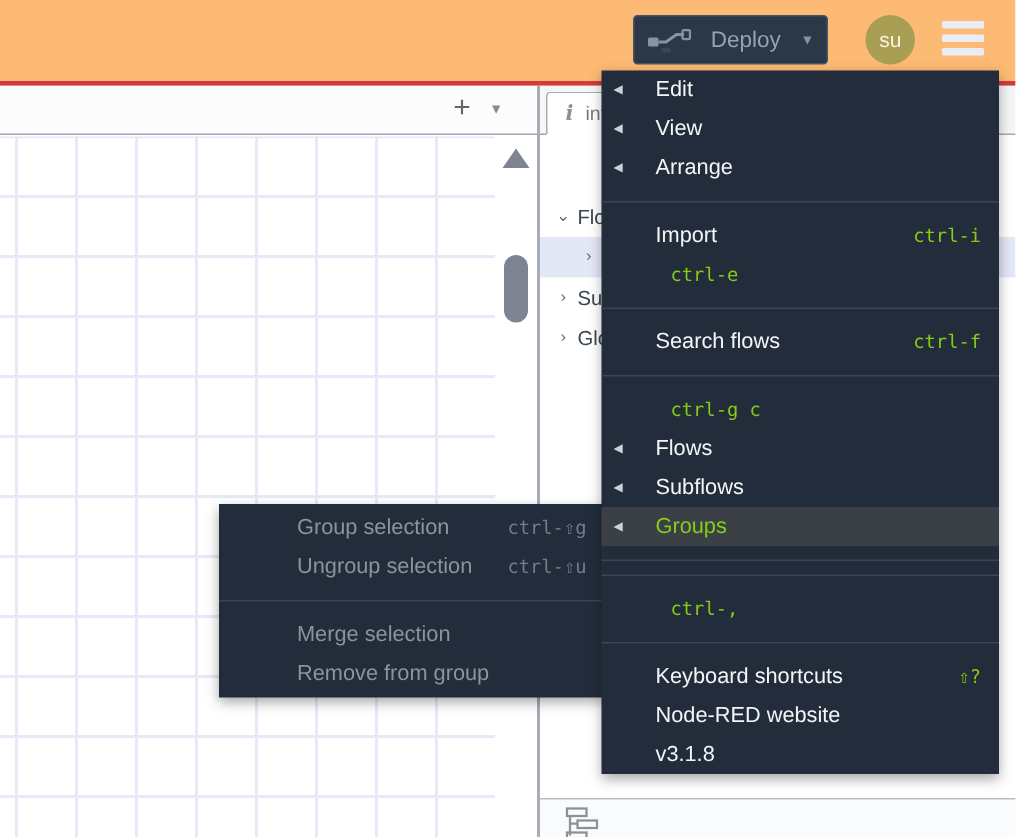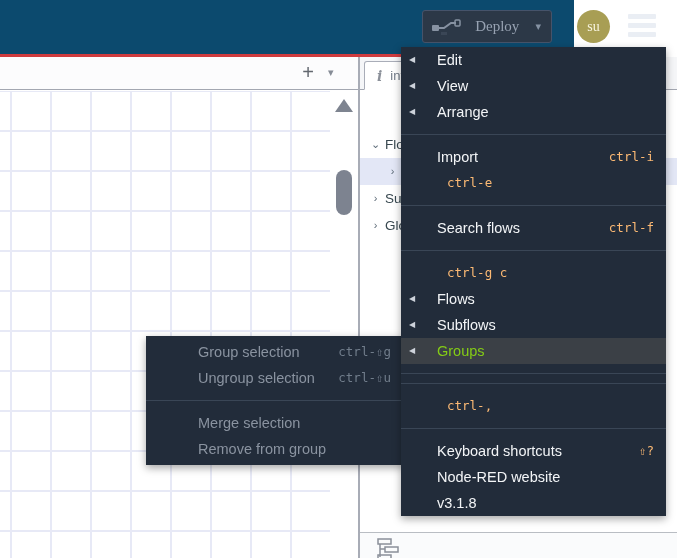--- a/index.html
+++ b/index.html
@@ -5,22 +5,22 @@
   html,body{margin:0;padding:0;}
   body{
     width:677px;height:558px;overflow:hidden;position:relative;
     background:#fff;font-family:"Liberation Sans",sans-serif;
     -webkit-font-smoothing:antialiased;
   }
   .app{position:absolute;inset:0;}
 
   
   .header{
-    position:absolute;left:0;top:0;width:574px;height:54px;
-    background:#0c4a6e;border-bottom:3px solid #cf3b3e;z-index:5;font-family:Liberation Serif, serif;
+    position:absolute;left:0;top:0;width:677px;height:54px;
+    background:#fdba74;border-bottom:3px solid #cf3b3e;z-index:5;
   }
   .deploy-btn{
     position:absolute;top:10px;left:422px;width:130px;height:33px;
     background:#2c3847;border:1px solid #46536a;border-radius:3px;
     display:flex;align-items:center;box-sizing:border-box;padding:0 8px;
     color:#97a2b2;cursor:pointer;
   }
   .deploy-label{font-size:15px;margin-left:8px;flex:1;text-align:center;}
   .deploy-caret{font-size:11px;color:#8592a3;padding-left:10px;margin-right:2px;}
   .avatar{
@@ -98,21 +98,21 @@
   .mi{
     position:relative;height:26px;line-height:26px;display:flex;align-items:center;
     padding:0 12px 0 36px;color:#f3f5f7;font-size:14.5px;cursor:pointer;
   }
   .mi .arr{
     position:absolute;left:8px;top:0;font-size:8px;color:#cdd2da;line-height:26px;
   }
   .mi .lbl{flex:1;white-space:nowrap;}
   .mi .sc{
     font-family:"DejaVu Sans Mono","Liberation Mono",monospace;
-    font-size:12.5px;color:#fdba74;margin-left:10px;white-space:nowrap;
+    font-size:12.5px;color:#84cc16;margin-left:10px;white-space:nowrap;
   }
   .mi.hl{background:#3b4046;}
   .mi.hl .lbl{color:#84cc16;}
   .menu-sep{border-top:1px solid #3a4656;margin:9px 0;height:0;}
 
   
   .submenu{
     position:absolute;left:146px;top:336px;width:259px;background:#222c3a;z-index:40;
     box-shadow:0 3px 8px rgba(0,0,0,.35);padding:3px 0;box-sizing:border-box;
   }

